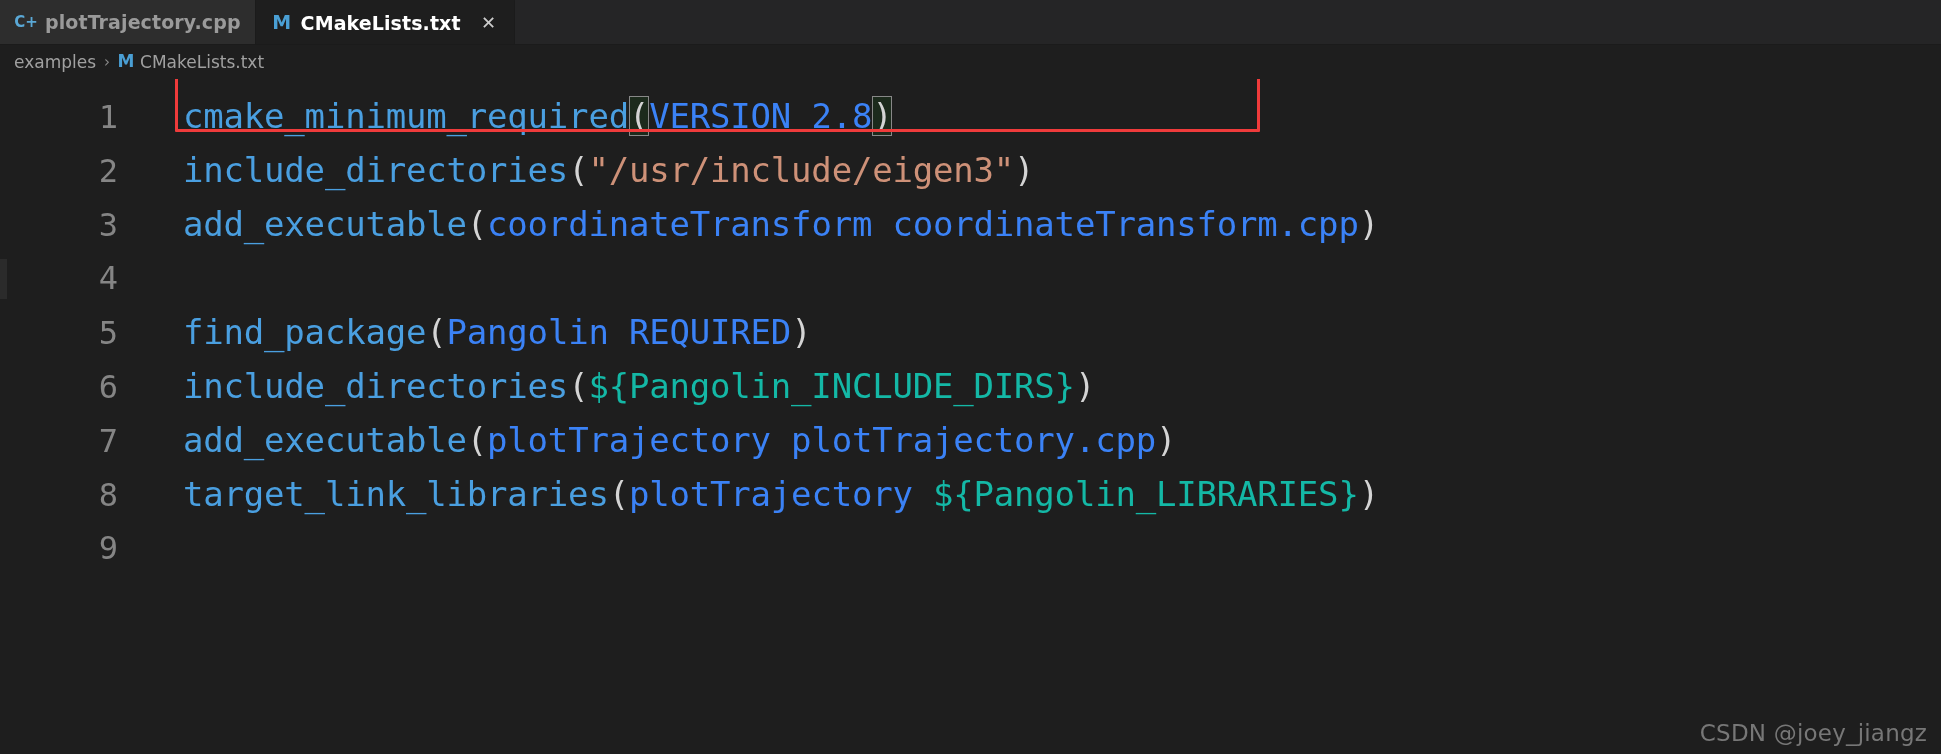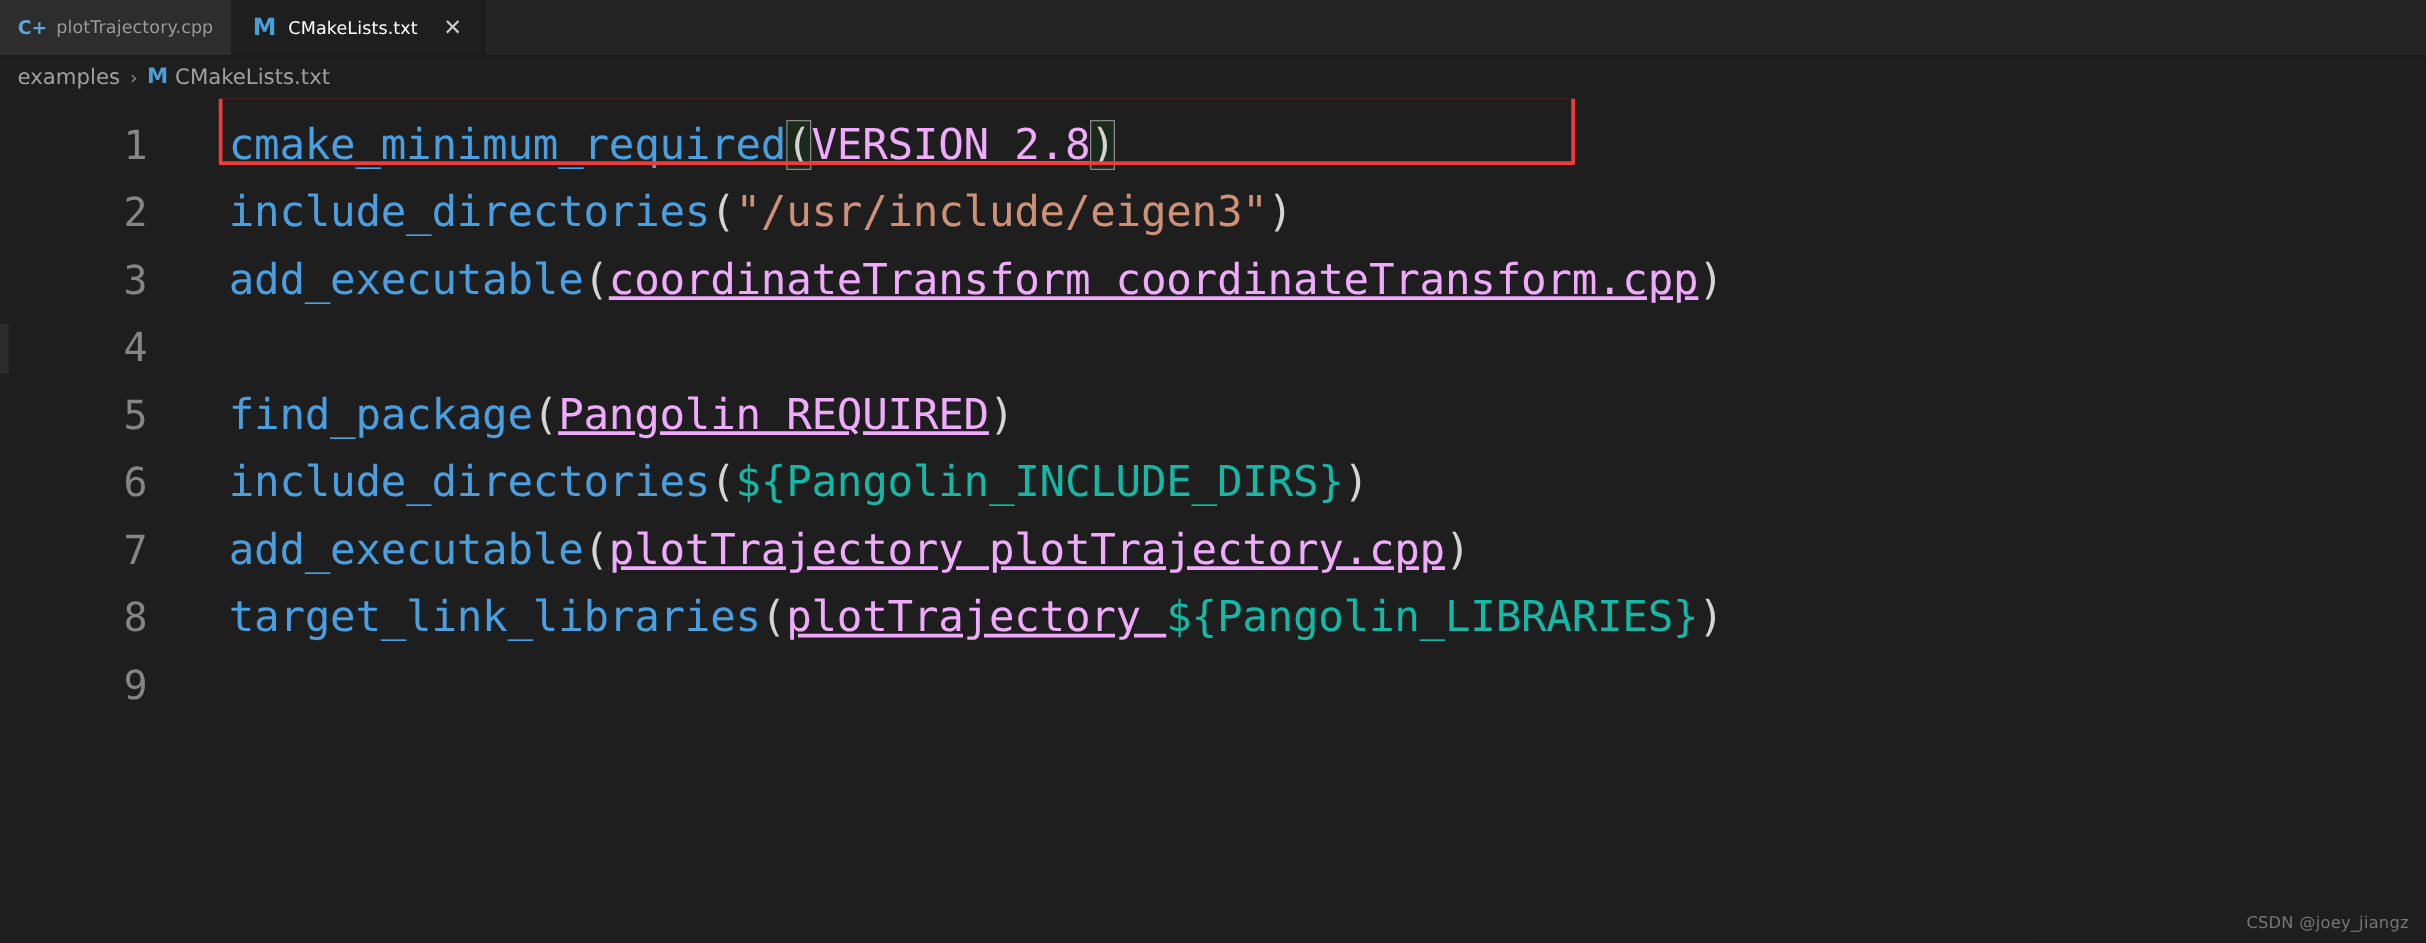--- a/index.html
+++ b/index.html
@@ -42,24 +42,25 @@
     background: #2d2d2d;
     border-right: 1px solid #1b1b1b;
     cursor: pointer;
     max-width: 420px;
   }
   .tab.active {
     background: #1e1e1e;
     border-top: 1px solid #1e1e1e;
   }
   .tab-label {
-    font-size: 14px;
+    font-size: 19px;
     color: #9a9a9a;
     white-space: nowrap;
     letter-spacing: .1px;
+    font-weight: bold;
   }
   .tab.active .tab-label {
     color: #ffffff;
   }
   .tab-icon {
     display: inline-flex;
     align-items: center;
     justify-content: center;
     width: 20px;
     height: 20px;
@@ -148,21 +149,21 @@
     flex: 1 1 auto;
     font-family: "DejaVu Sans Mono", monospace;
     font-size: 34px;
     line-height: 54px;
     color: #d4d4d4;
     letter-spacing: -0.2px;
     white-space: pre;
     overflow: visible;
   }
   .tok-fn   { color: #4a9fe0; margin-left: 43px; }
-  .tok-arg  { color: #f0abfc; text-decoration: underline; }
+  .tok-arg  { color: #3b82f6; }
   .tok-str  { color: #ce9178; }
   .tok-var  { color: #14b8a6; }
   .tok-punc { color: #d4d4d4; }
 
   
   .bracket-match {
     background: #1c2a1c;
     outline: 1px solid #888888;
     outline-offset: -1px;
   }
@@ -176,21 +177,21 @@
     z-index: 5;
     border-radius: 1px;
   }
 
   
   .watermark {
     position: absolute;
     right: 14px;
     bottom: 10px;
     font-family: "DejaVu Sans", sans-serif;
-    font-size: 13px;
+    font-size: 23px;
     color: #777777;
     letter-spacing: .2px;
     user-select: none;
   }
 
   
   .left-edge-strip {
     position: absolute;
     left: 0;
     top: 180px;

